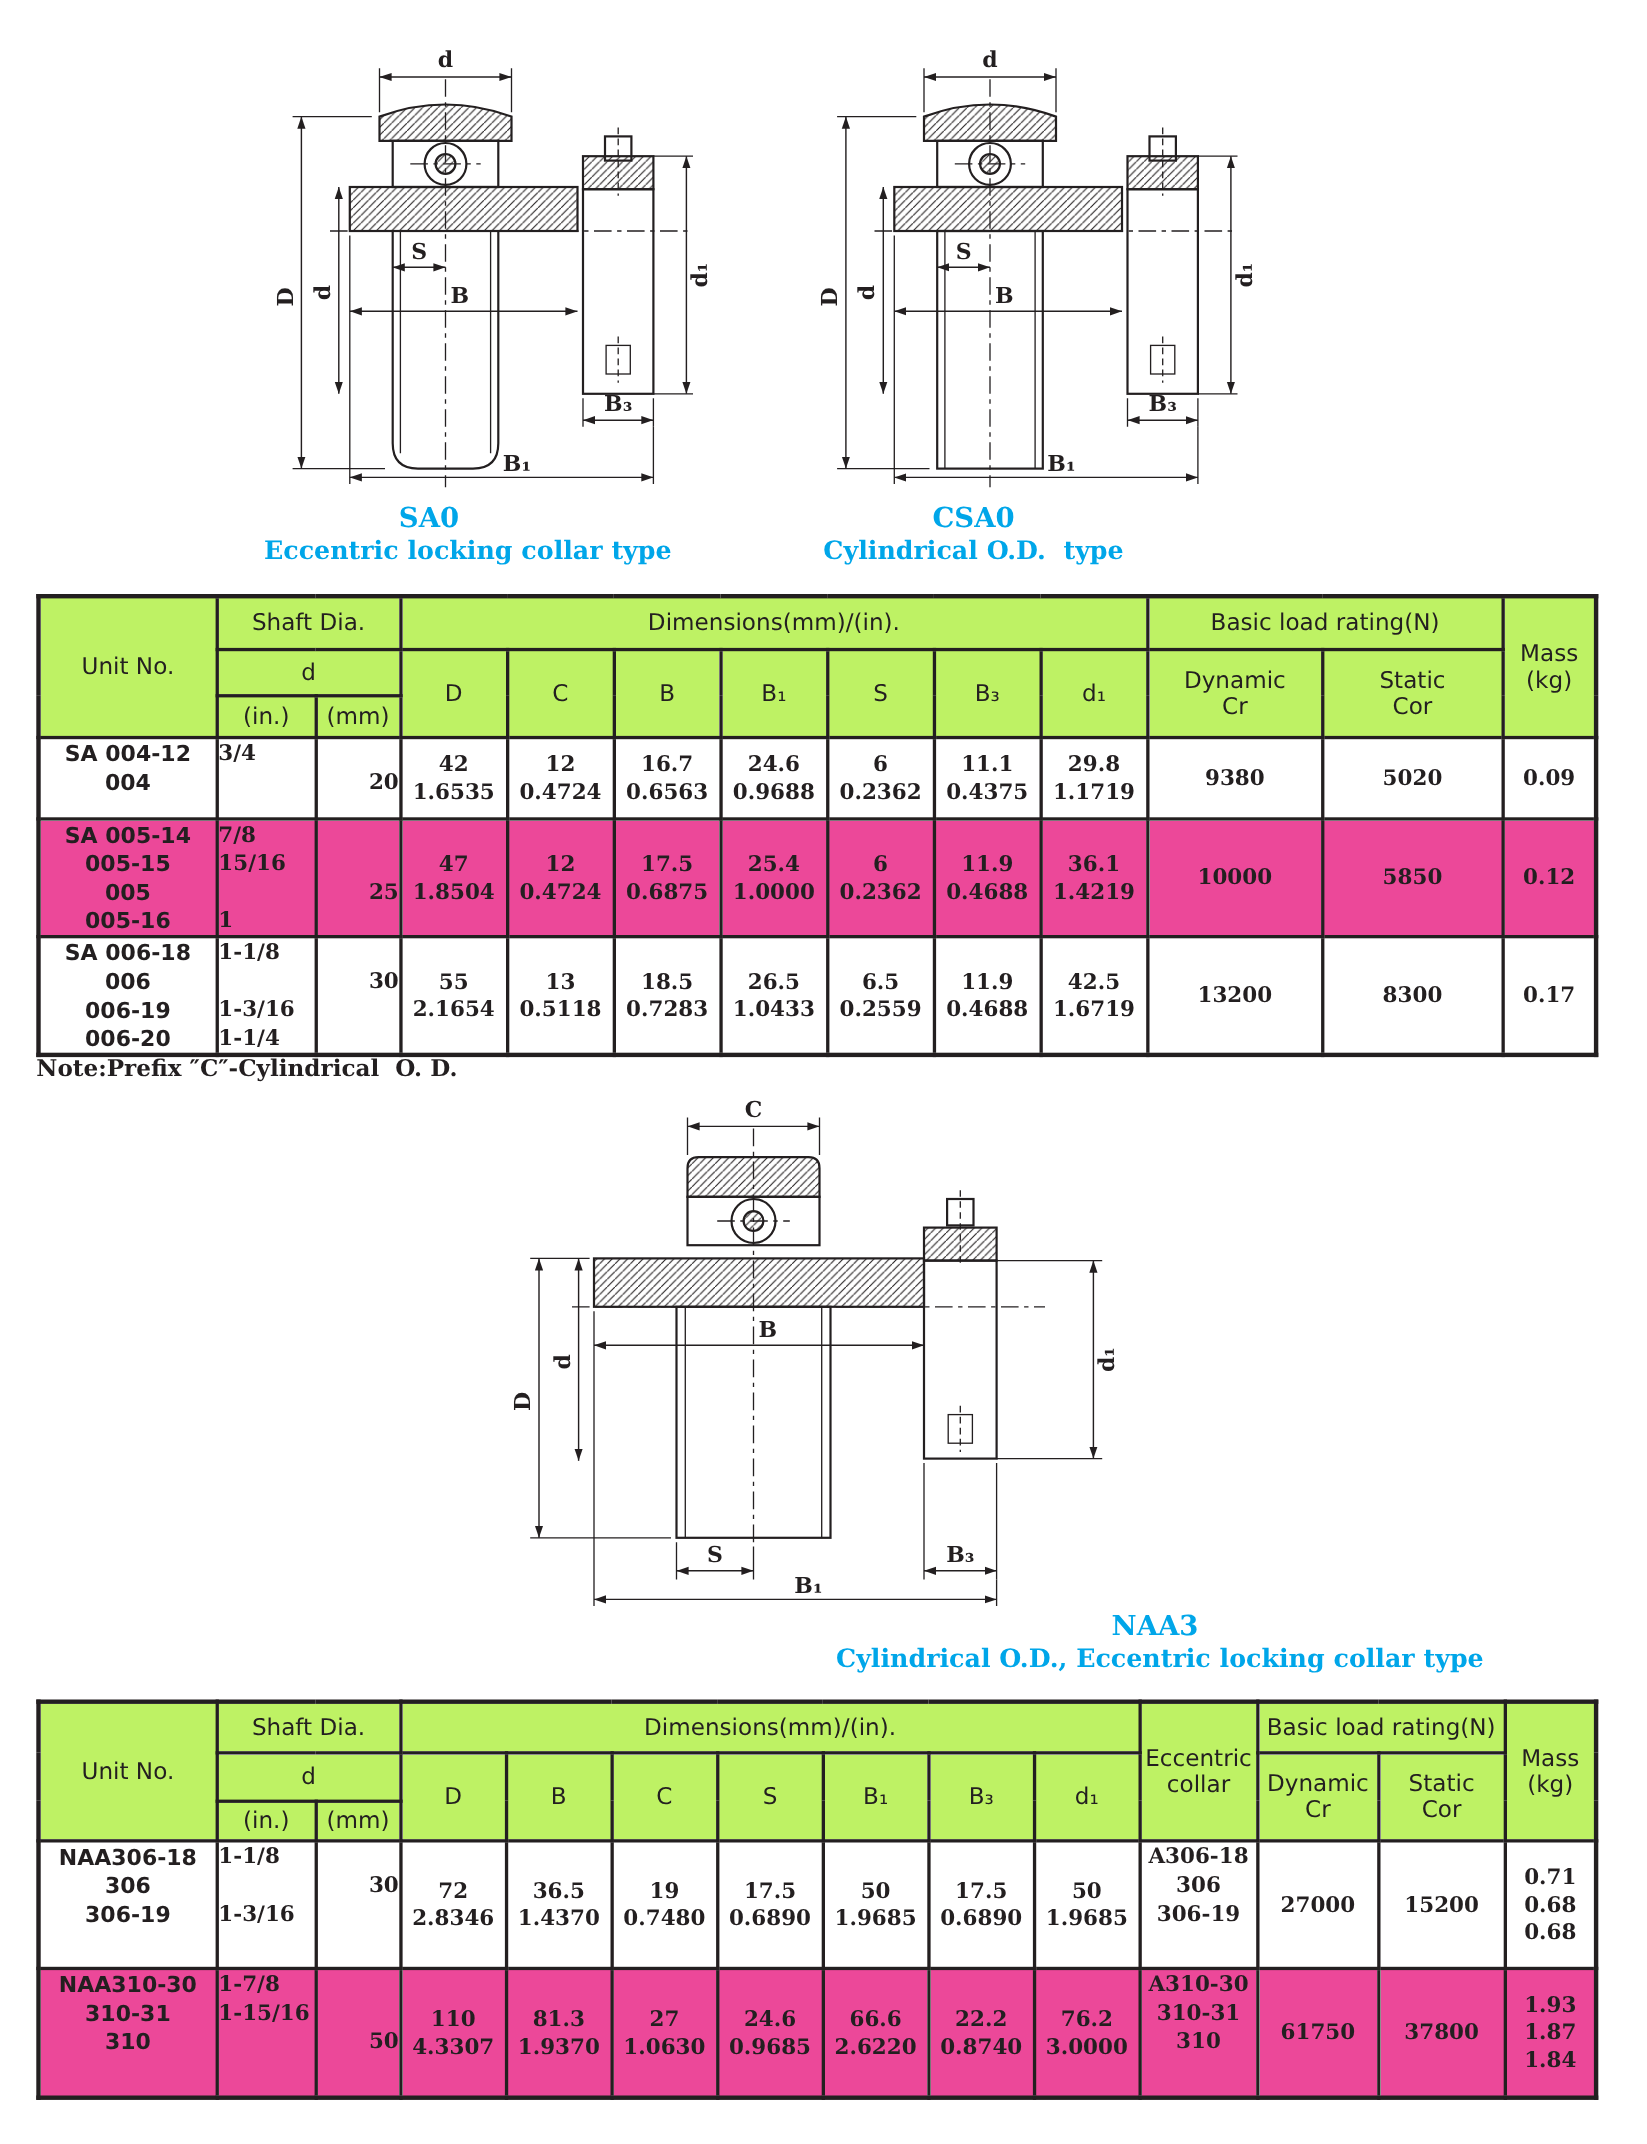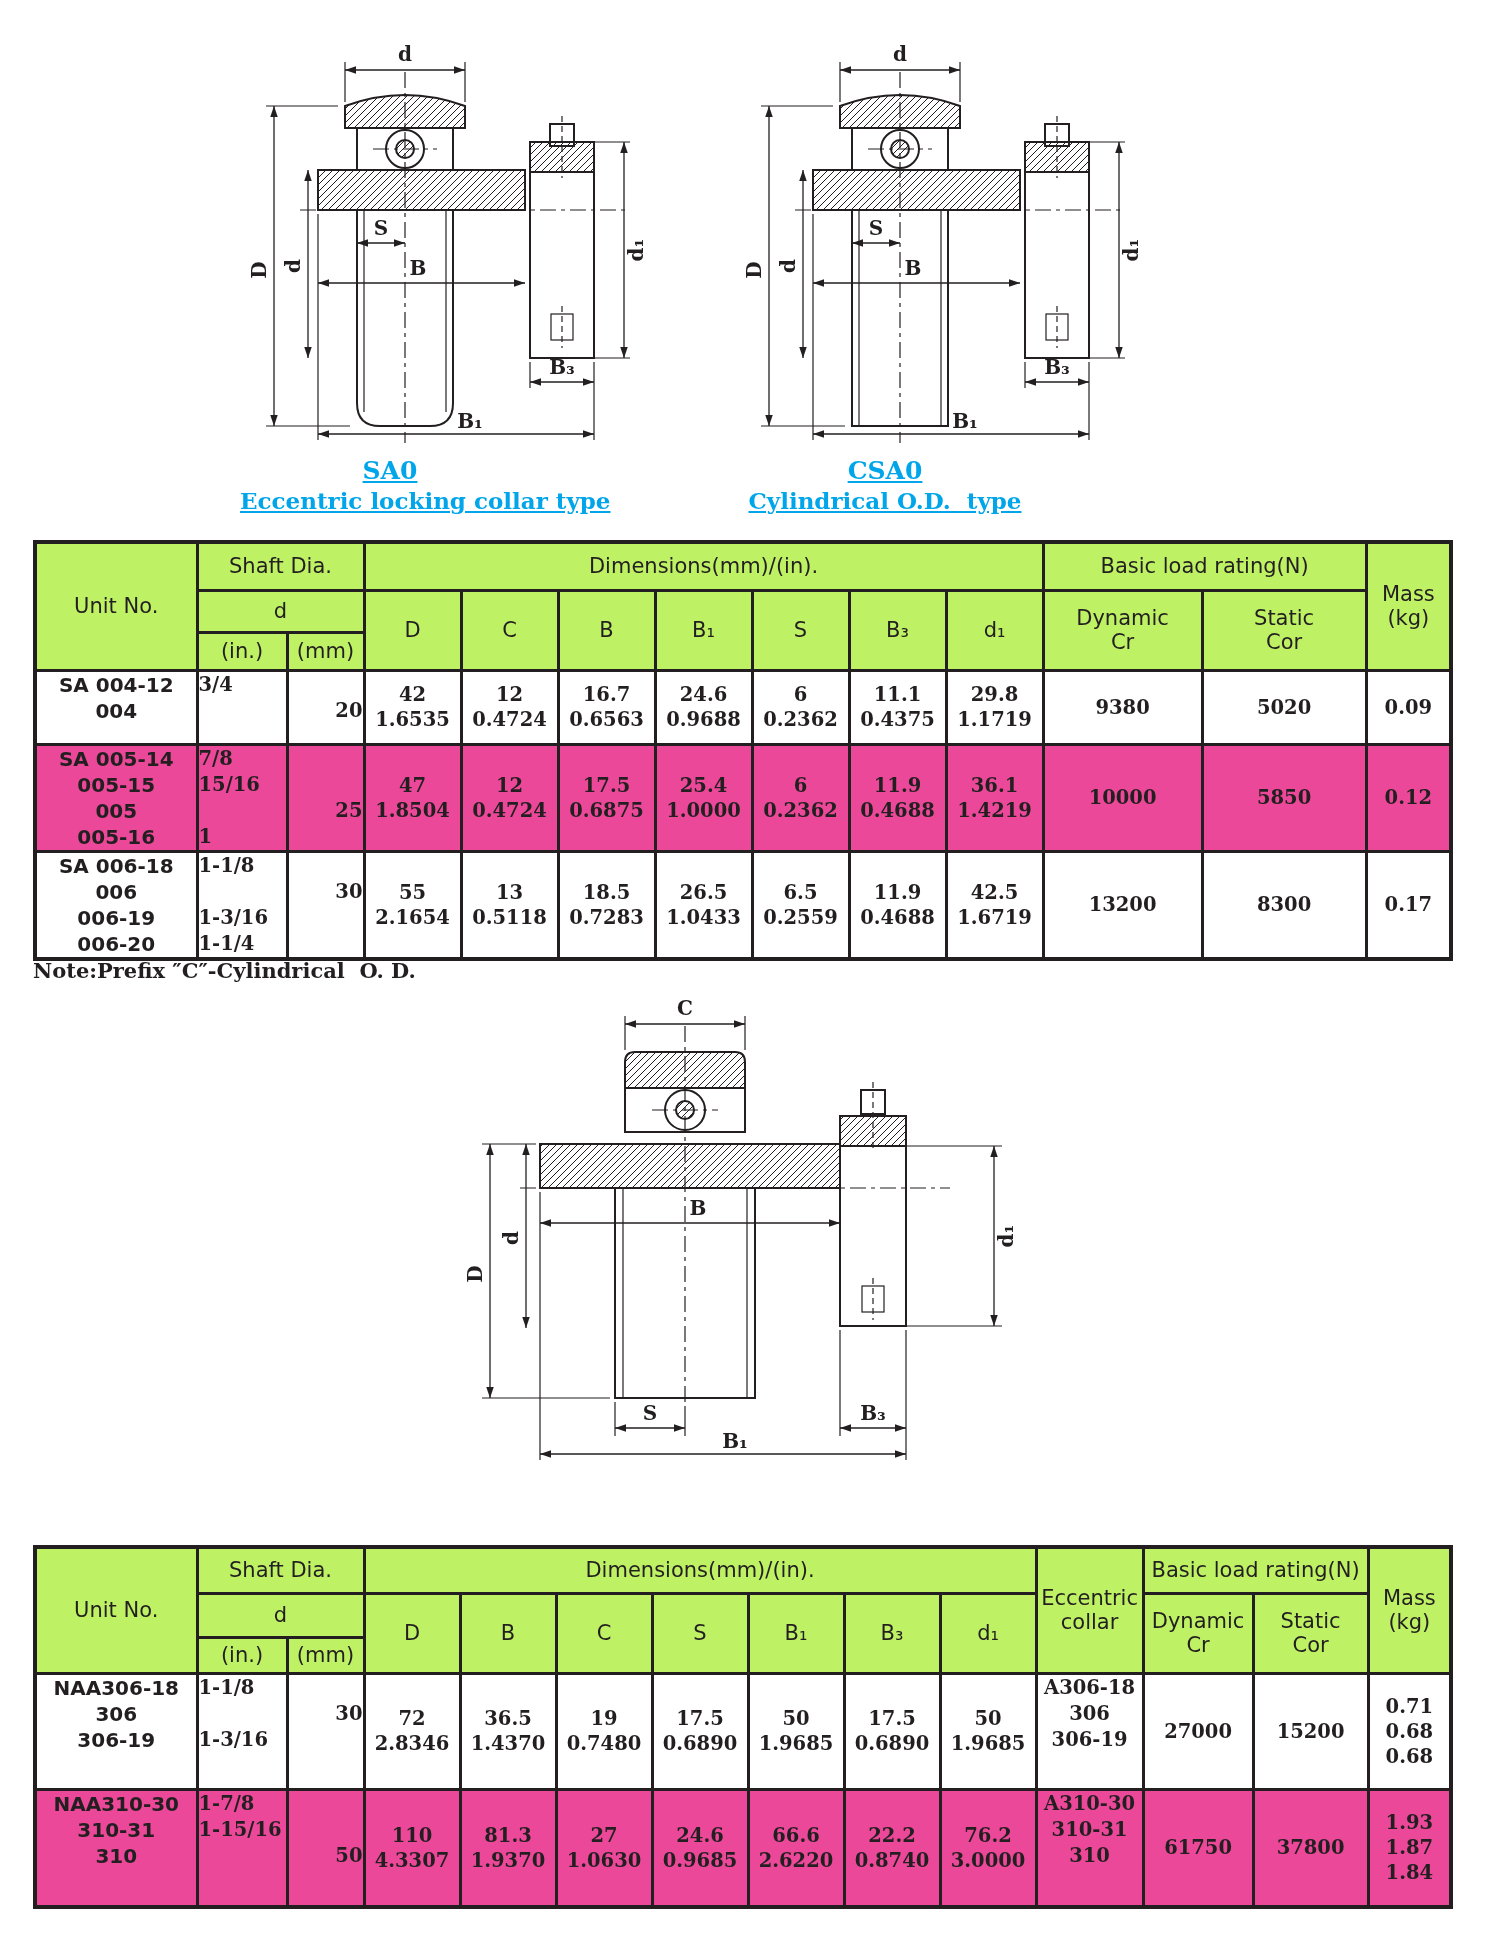--- a/index.html
+++ b/index.html
@@ -1,20 +1,20 @@
 <!DOCTYPE html>
 <html><head>
 <meta charset="utf-8">
 <style>
   html,body{margin:0;padding:0;background:#fff;}
   .page{position:relative;width:1497px;height:1949px;background:#ffffff;
         font-family:"DejaVu Sans",sans-serif;color:#231f20;overflow:hidden;}
   
   .fig-title{position:absolute;text-align:center;color:#00a6e9;
-             font-family:"DejaVu Serif",serif;font-weight:600;text-decoration:underline;}
+             font-family:"DejaVu Serif",serif;font-weight:600;}
   .fig-title .t1{font-size:25px;line-height:31px;}
   .fig-title .t2{font-size:23px;line-height:29px;white-space:pre;}
   
   .note{position:absolute;font-family:"DejaVu Serif",serif;font-weight:600;
         font-size:21px;white-space:pre;}
   
   table.spec{position:absolute;border-collapse:collapse;table-layout:fixed;
              border:4px solid #231f20;}
   .spec th,.spec td{border:3px solid #231f20;padding:0;overflow:hidden;}
   .spec th{background:#bef264;font-weight:400;font-size:21px;
@@ -356,20 +356,24 @@
       <line class="thin" x1="466" y1="342" x2="466" y2="448"></line>
       <line class="dim" x1="400" y1="440" x2="466" y2="440" marker-start="url(#ar-c)" marker-end="url(#ar-c)"></line>
       <text x="433" y="432" text-anchor="middle">B₃</text>
       <line class="thin" x1="100" y1="204" x2="100" y2="472"></line>
       <line class="thin" x1="466" y1="448" x2="466" y2="472"></line>
       <line class="dim" x1="100" y1="466" x2="466" y2="466" marker-start="url(#ar-c)" marker-end="url(#ar-c)"></line>
       <text x="295" y="460" text-anchor="middle">B₁</text>
     </g>
   </svg>
 
+  <div class="fig-title" style="left:760px;top:1462px;width:580px;">
+    <div class="t1">NAA3</div>
+    <div class="t2">Cylindrical O.D., Eccentric locking collar type</div>
+  </div>
 
   <table class="spec" style="left:33px;top:1545px;width:1416px;">
     <colgroup>
       <col style="width:162px">
         <col style="width:90px">
         <col style="width:77px">
       <col style="width:96px">
         <col style="width:96px">
         <col style="width:96px">
       <col style="width:96px">

